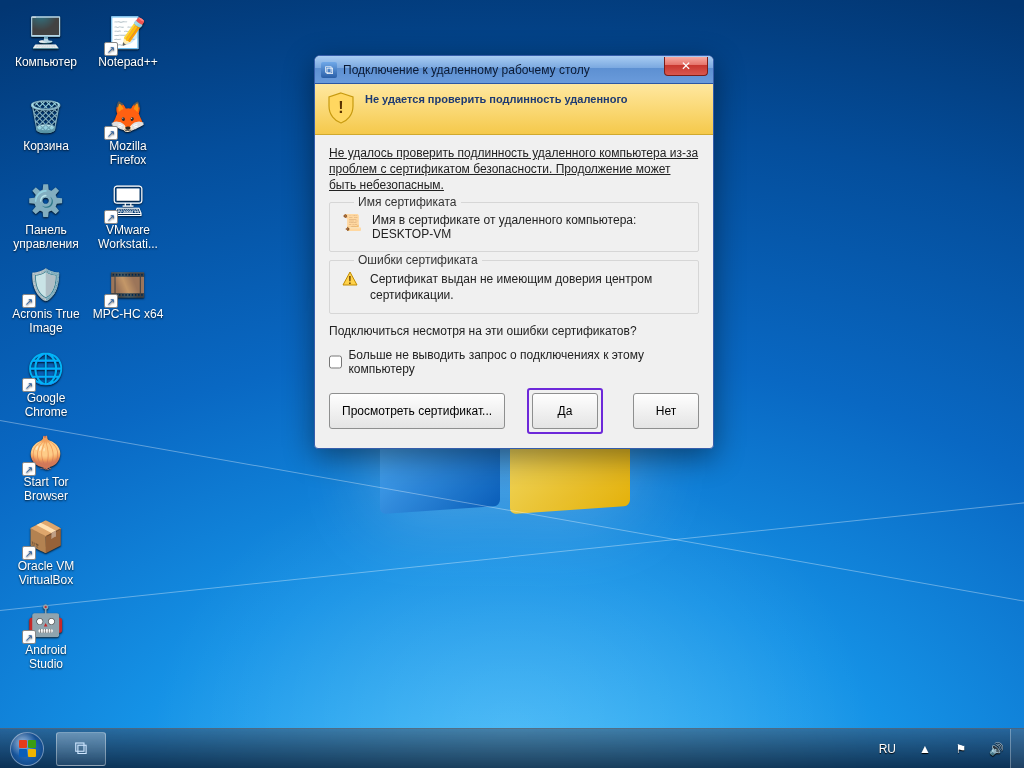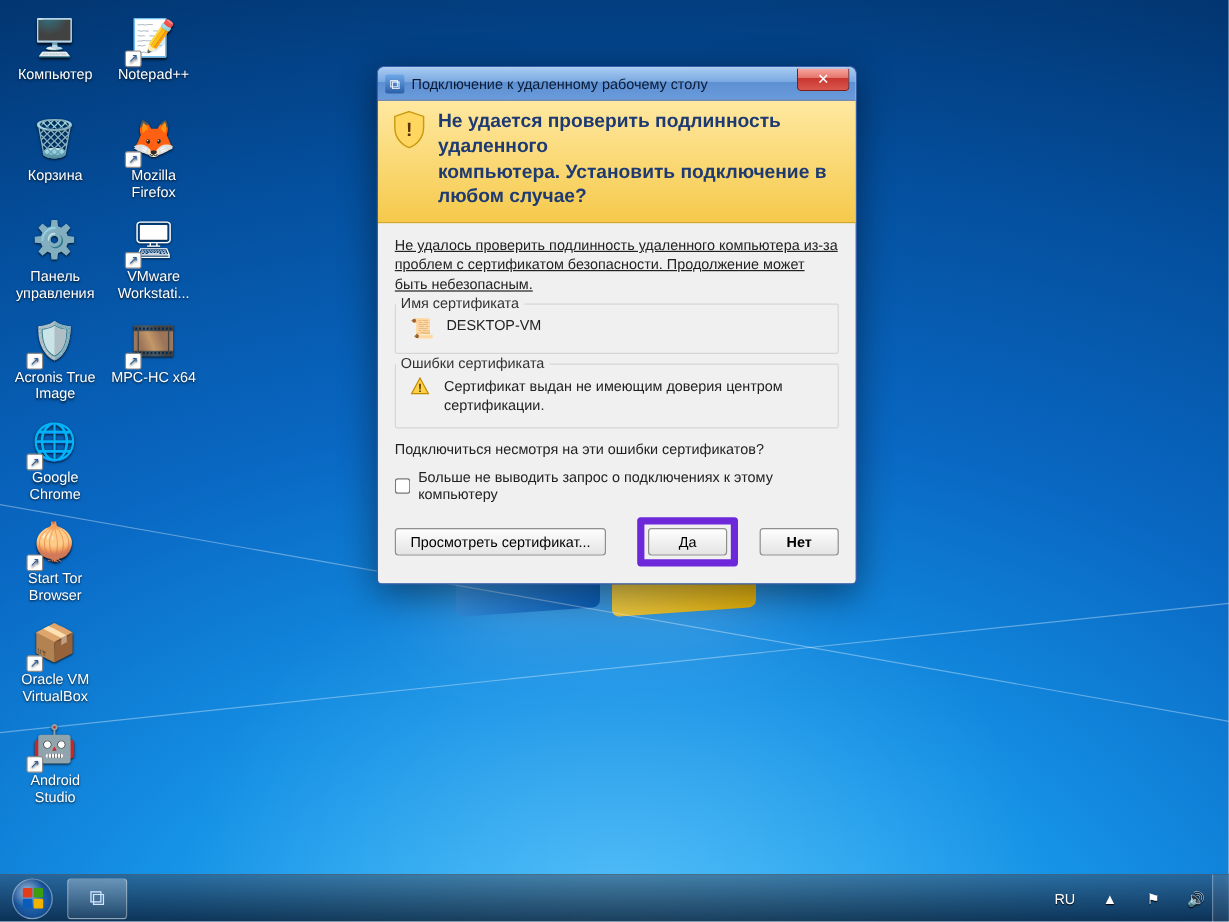--- a/index.html
+++ b/index.html
@@ -125,51 +125,51 @@
 .warning-band {
   background:linear-gradient(to bottom,#ffe8a0,#f5c94b);
   border-bottom:1px solid #d0a92e;
   display:flex; gap:10px; padding:8px 12px 10px;
 }
 .shield {
   width:28px; height:32px; flex:none;
   display:flex;align-items:center;justify-content:center;
 }
 .shield svg{width:28px;height:32px;}
-.warning-band .txt { font-size:16px; font-weight:bold; color:#1d3a72; line-height:1.3; }
+.warning-band .txt { font-size:11px; font-weight:bold; color:#1d3a72; line-height:1.3; }
 .body { padding:10px 14px 14px; font-size:12px; color:#222; }
 .body p.lead { margin-bottom:8px; line-height:1.35;text-decoration:underline; }
 .group {
   border:1px solid #d6d6d6; border-radius:2px;
   margin:8px 0 6px; padding:10px 12px 10px; position:relative;
 }
 .group .legend {
-  position:absolute; top:-8px; left:0; background:#f0f0f0;
+  position:absolute; top:-8px; left:24px; background:#f0f0f0;
   padding:0 4px; color:#333; font-size:12px;
 }
 .cert-row { display:flex; gap:10px; align-items:flex-start; }
 .cert-icon { width:20px; flex:none; font-size:16px; }
 .warn-icon { width:18px; flex:none; }
 .warn-icon svg { width:16px; height:16px; }
 .group p { line-height:1.35; }
 .question { margin:10px 0 10px; }
 .check-row { display:flex; gap:6px; align-items:center; margin-bottom:12px; }
 .check-row input { width:14px; height:14px; }
 .footer-row { display:flex; gap:10px; align-items:center; }
 button.win {
-  min-width:66px; height:23px; padding:0 12px;
+  min-width:66px; height:36px; padding:0 12px;
   background:linear-gradient(to bottom,#fefefe,#e4e4e4);
   border:1px solid #8e8f8f; border-radius:3px;
   font-size:12px; cursor:pointer;
 }
 .highlight-yes {
   display:inline-flex; padding:3px;
-  border:6px solid #6d28d9; border-radius:3px;
-}
-.footer-row button.no { margin-left:8px;font-weight:bold; }
+  border:2px solid #6d28d9; border-radius:3px;
+}
+.footer-row button.no { margin-left:20px; }
 .footer-spacer{flex:1}
 </style>
 </head>
 <body>
 
 <div class="desktop">
 
   <div class="winlogo-bg">
     <div class="pane r"></div>
       <div class="pane g"></div>
@@ -245,32 +245,32 @@
 
     <div class="warning-band">
       <div class="shield">
         <svg viewBox="0 0 28 32">
             <path d="M14 1 L26 5 V14 C26 23 20 29 14 31 C8 29 2 23 2 14 V5 Z" fill="#ffd760" stroke="#c79a10" stroke-width="1.2"></path>
             <text x="14" y="21" text-anchor="middle" font-size="16" font-weight="bold" fill="#5a3200">!</text>
           </svg>
       </div>
       <div class="txt">
         <div>Не удается проверить подлинность удаленного</div>
-        <div>компьютера. Установить подключение в любом случае?</div>
       </div>
     </div>
 
     <div class="body">
       <p class="lead">Не удалось проверить подлинность удаленного компьютера из-за проблем с сертификатом безопасности. Продолжение может быть небезопасным.</p>
 
       <div class="group">
         <div class="legend">Имя сертификата</div>
         <div class="cert-row">
           <div class="cert-icon">📜</div>
           <div>
+            <div>Имя в сертификате от удаленного компьютера:</div>
             <div>DESKTOP-VM</div>
           </div>
         </div>
       </div>
 
       <div class="group">
         <div class="legend">Ошибки сертификата</div>
         <div class="cert-row">
           <div class="warn-icon">
             <svg viewBox="0 0 16 16">

